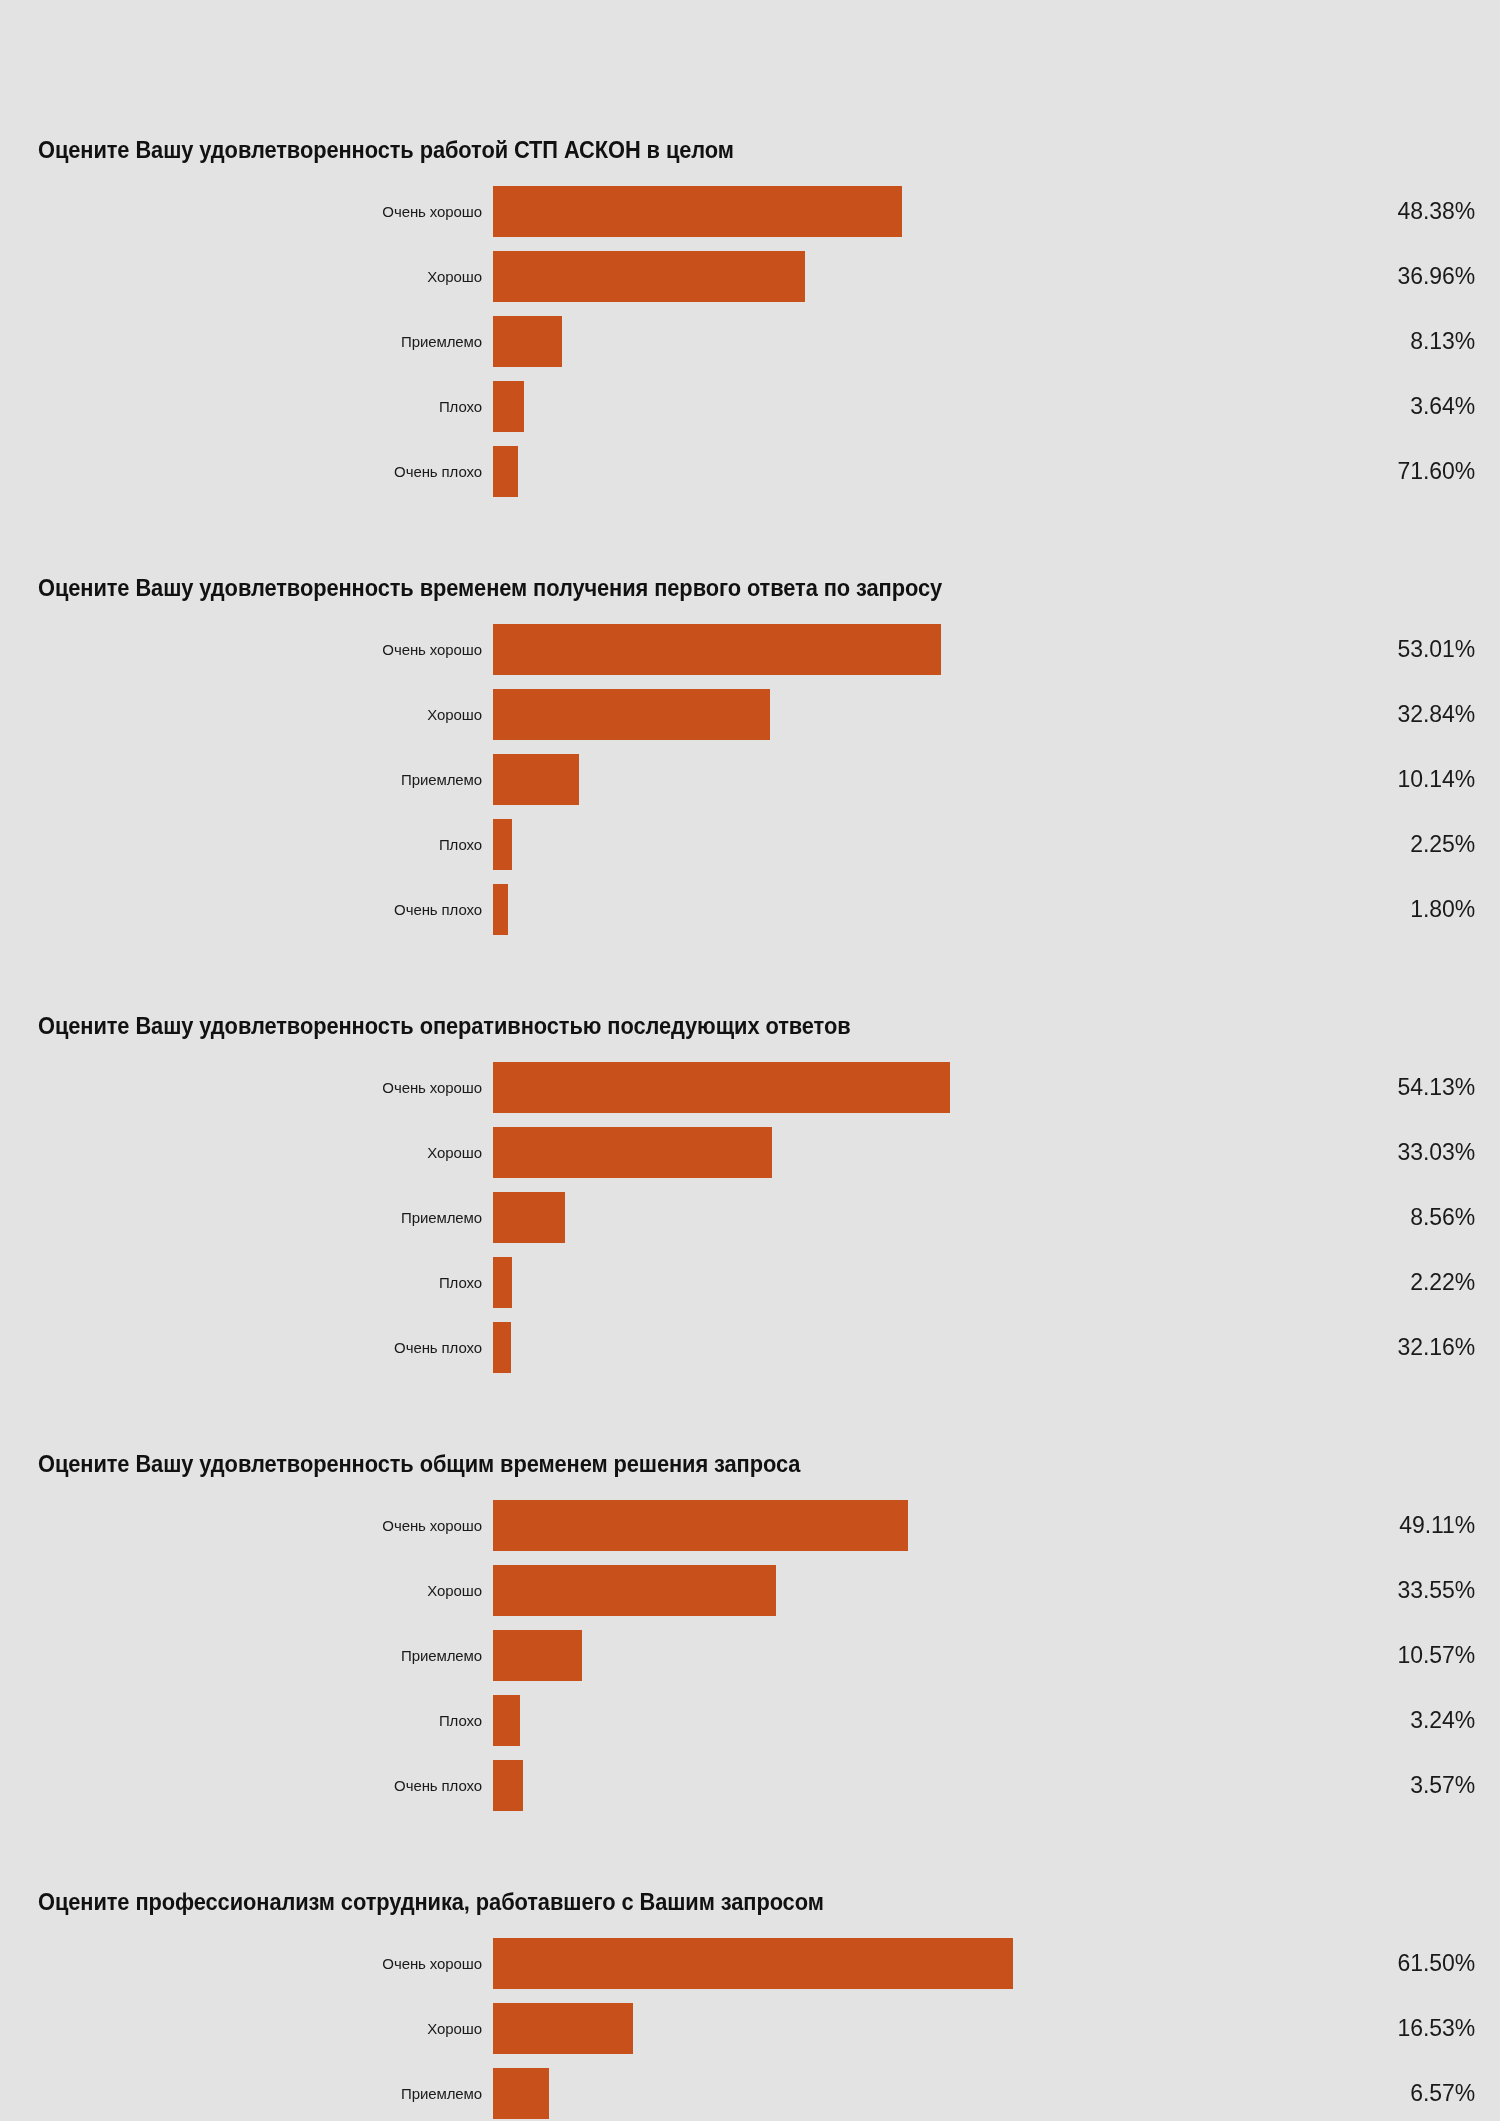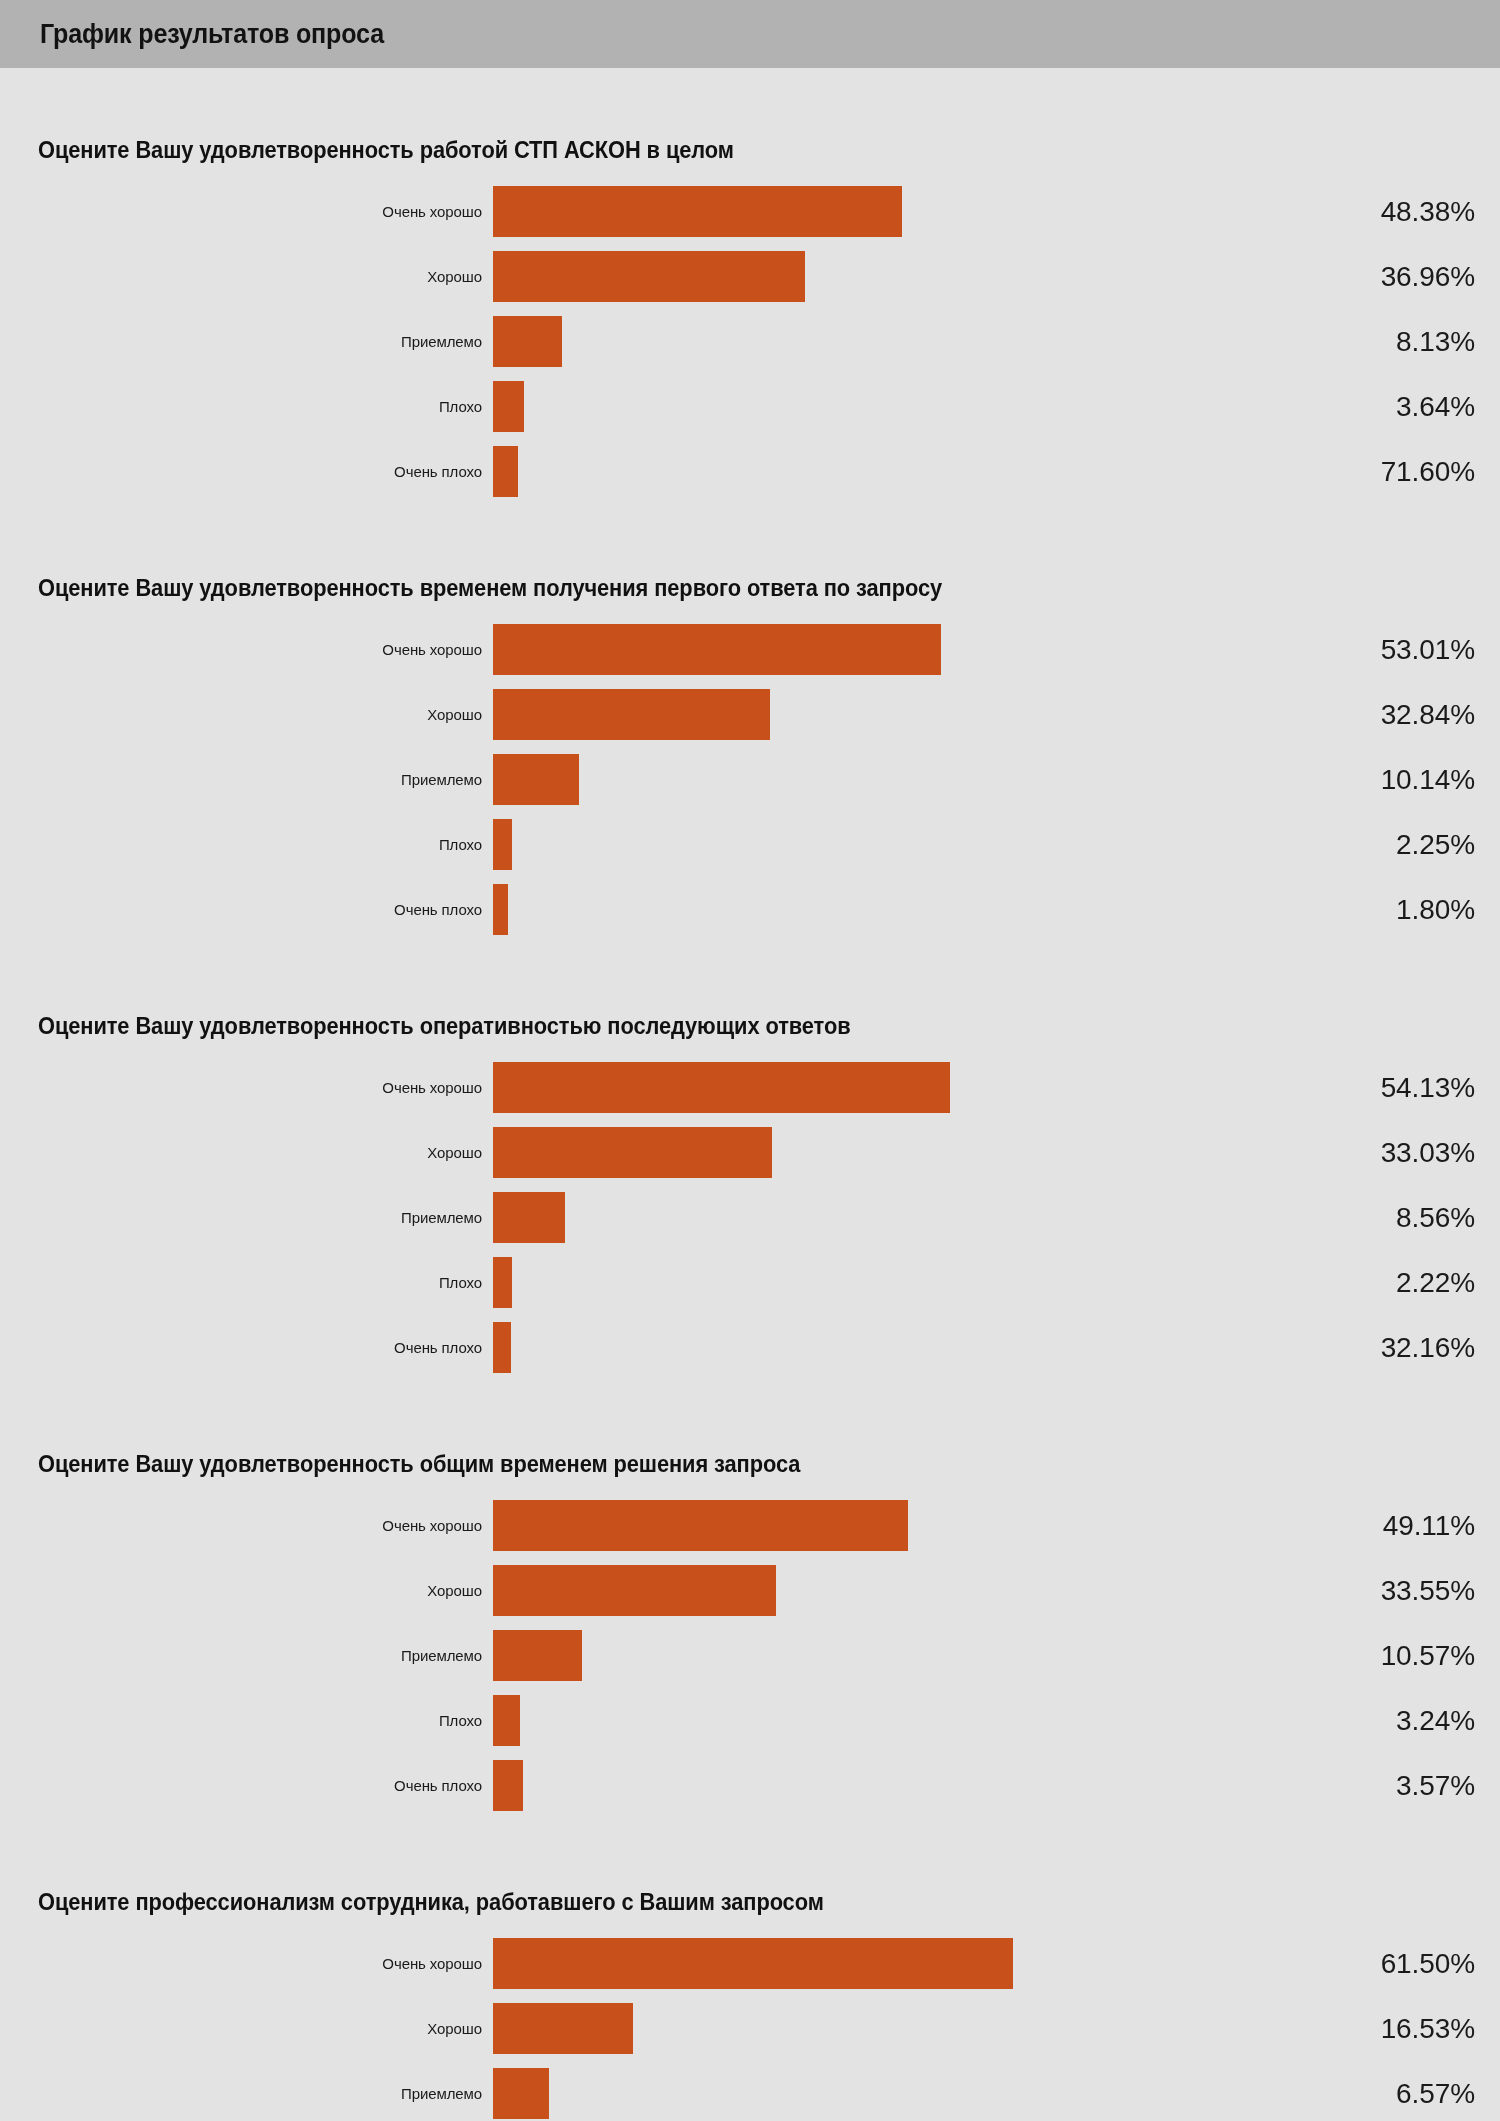--- a/index.html
+++ b/index.html
@@ -103,34 +103,31 @@
     height: 51px;
     background: #c8511b;
   }
   .row-value {
     position: absolute;
     right: 25px;
     top: 0;
     height: 51px;
     line-height: 51px;
     text-align: right;
-    font-size: 28px;
+    font-size: 23px;
     color: #1a1a1a;
     white-space: nowrap;
     letter-spacing: -0.1px;
   }
 </style>
 </head>
 <body>
 
 <div class="page">
 
-  <div class="header-bar">
-    <div class="header-title">График результатов опроса</div>
-  </div>
 
   <div class="content" id="sections-container">
       <div class="section">
         <div class="section-title">Оцените Вашу удовлетворенность работой СТП АСКОН в целом</div>
         <div class="rows">
           <div class="row">
             <div class="row-label">Очень хорошо</div>
             <div class="row-bar-track">
               <div class="row-bar" style="width: 408.811px; background: rgb(200, 81, 27);"></div>
             </div>

